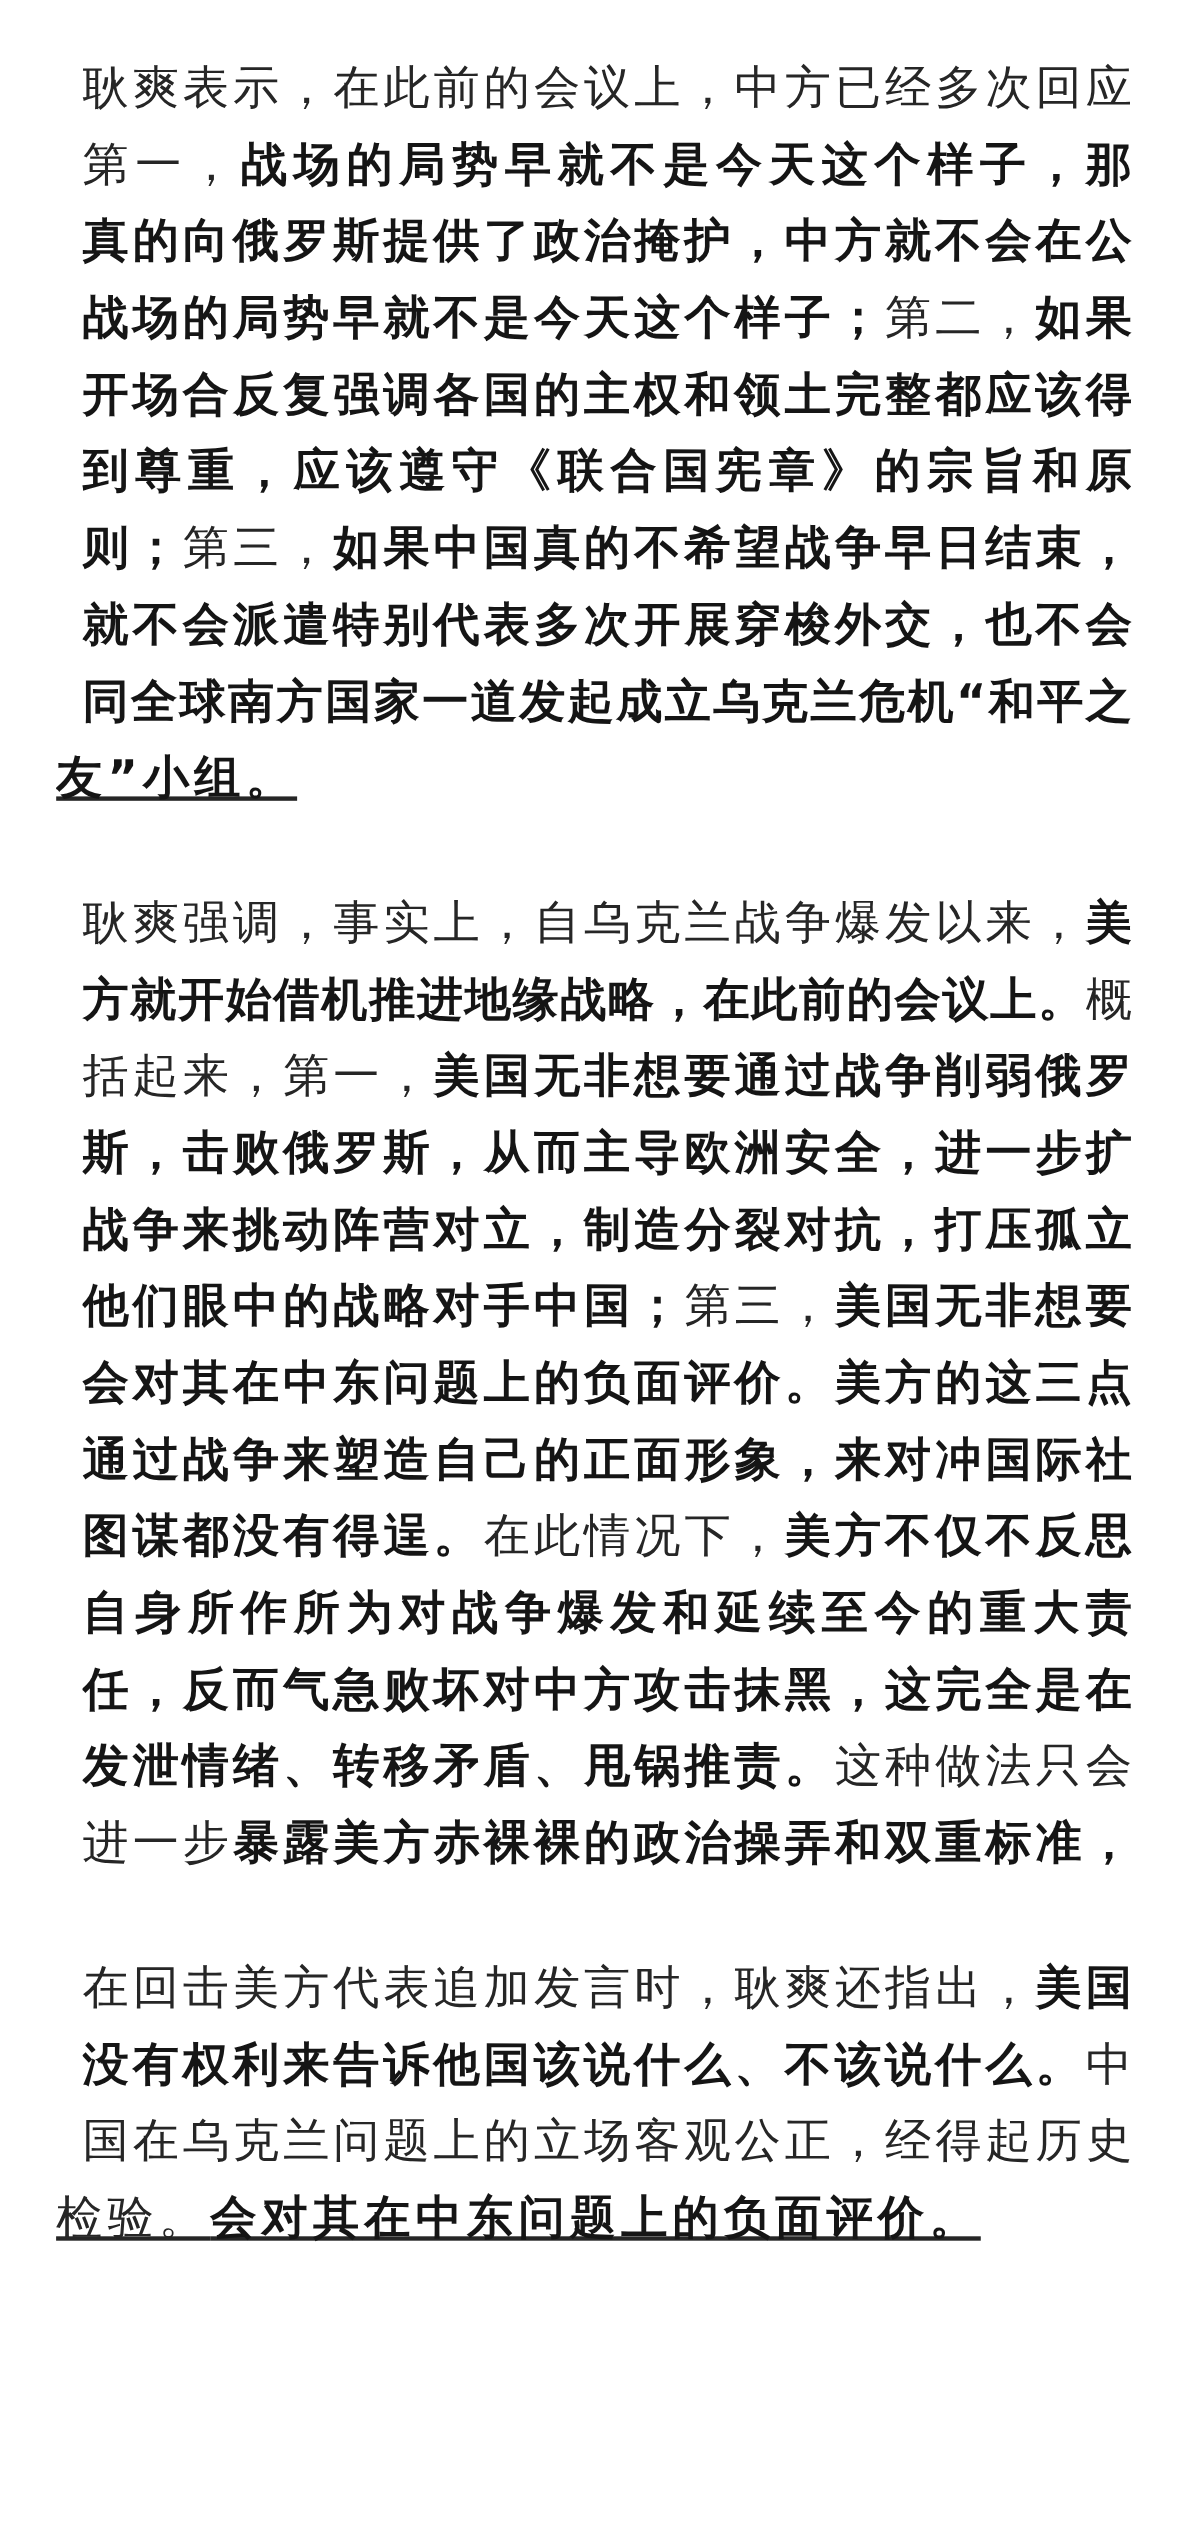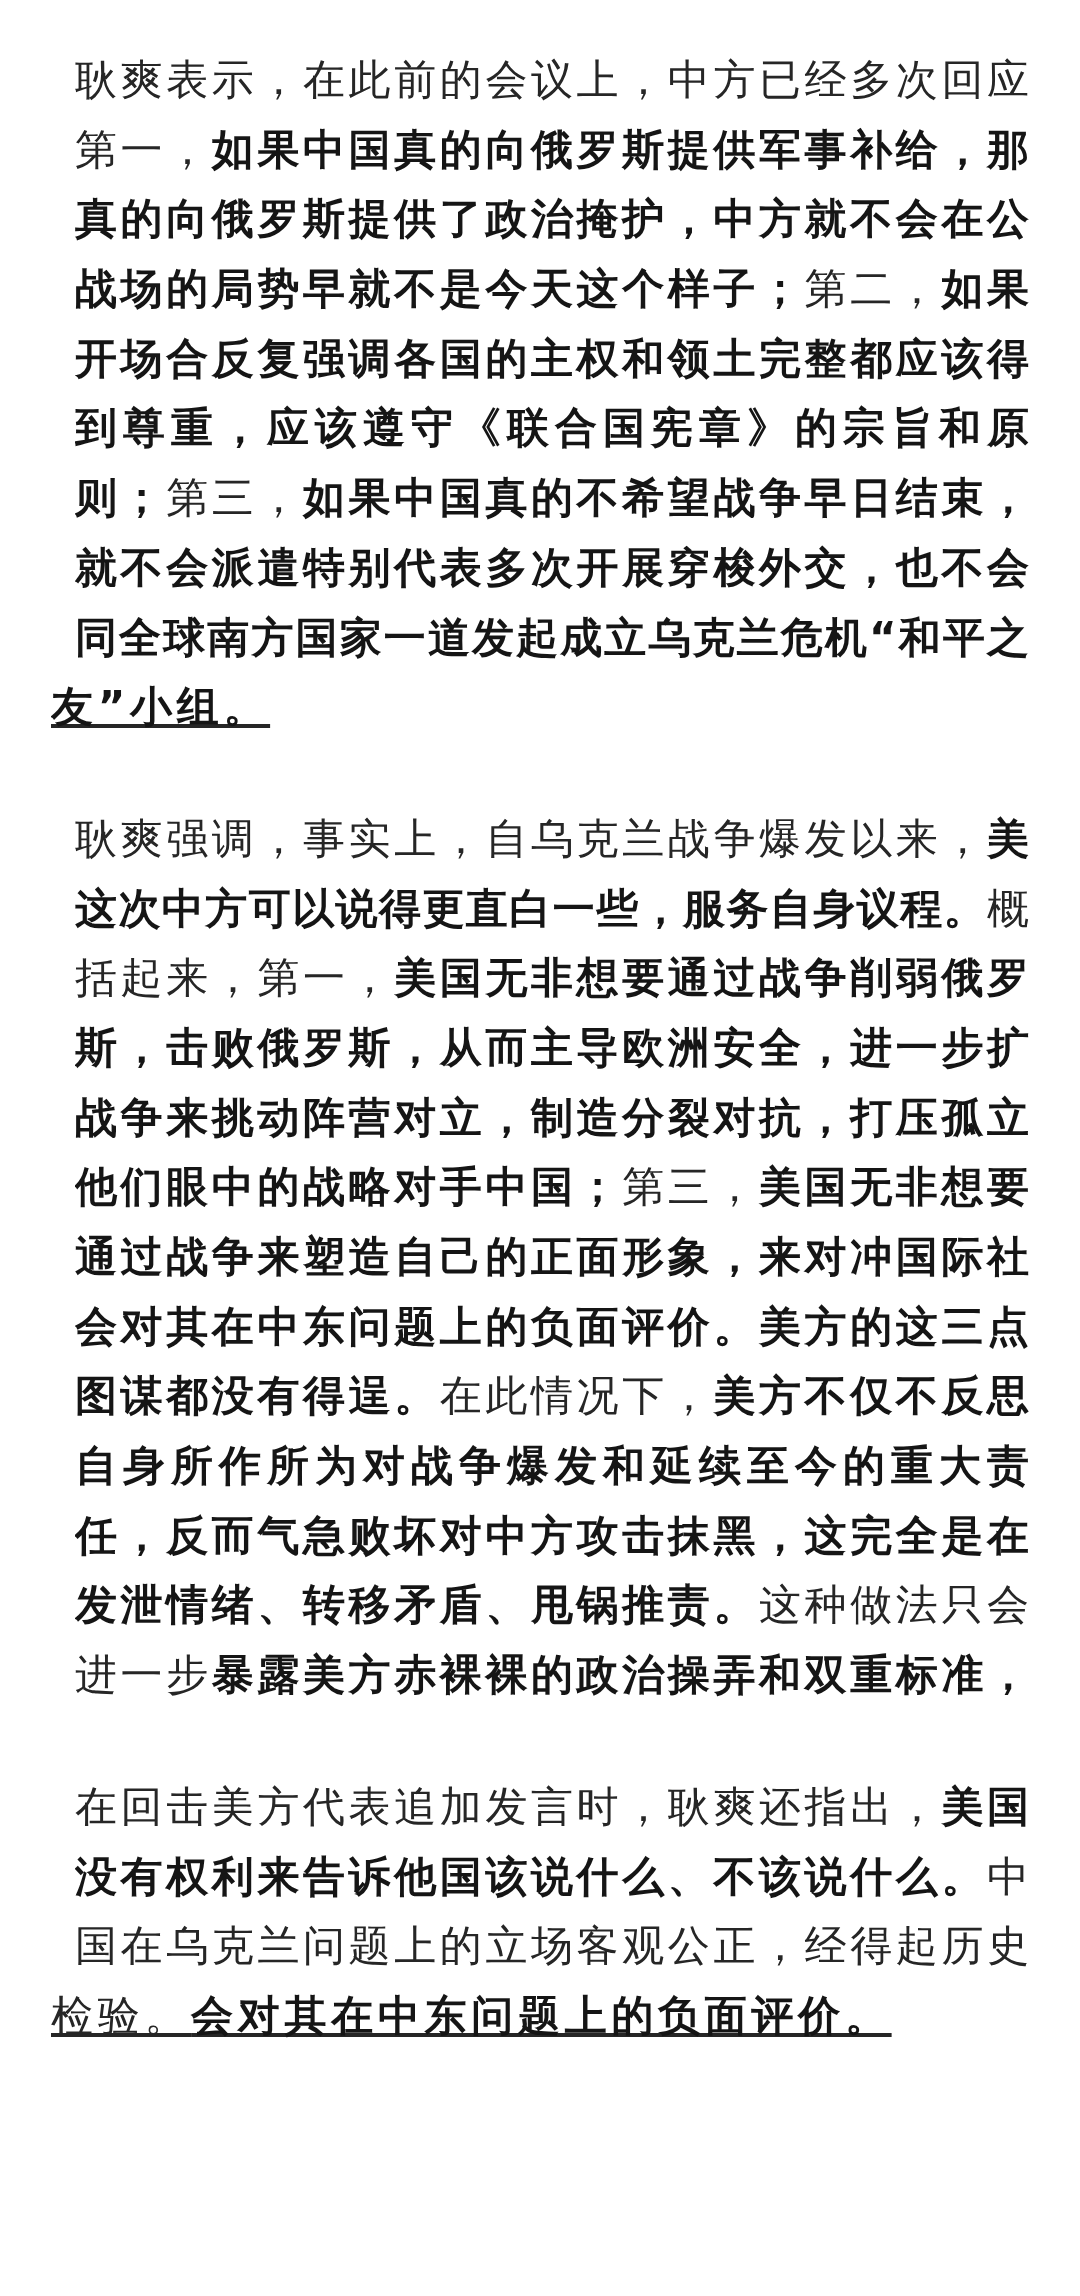--- a/index.html
+++ b/index.html
@@ -20,21 +20,21 @@
 </head>
 <body>
 
 <main class="article">
 
   <div class="para">
     <div class="line full">
       <span data-bold="false">耿爽表示，在此前的会议上，中方已经多次回应</span>
     </div>
     <div class="line full">
-      <span data-bold="false">第一，</span><span data-bold="true">如果中国真的向俄罗斯提供军事补给，那</span>
+      <span data-bold="false">第一，</span><span data-bold="true">战场的局势早就不是今天这个样子，那</span>
     </div>
     <div class="line full">
       <span data-bold="true">真的向俄罗斯提供了政治掩护，中方就不会在公</span>
     </div>
     <div class="line full">
       <span data-bold="true">战场的局势早就不是今天这个样子；</span><span data-bold="false">第二，</span><span data-bold="true">如果</span>
     </div>
     <div class="line full">
       <span data-bold="true">开场合反复强调各国的主权和领土完整都应该得</span>
     </div>
@@ -53,39 +53,39 @@
     <div class="line last">
       <span data-bold="true">友”小组。</span>
     </div>
   </div>
 
   <div class="para">
     <div class="line full">
       <span data-bold="false">耿爽强调，事实上，自乌克兰战争爆发以来，</span><span data-bold="true">美</span>
     </div>
     <div class="line full">
-      <span data-bold="true">这次中方可以说得更直白一些，服务自身议程。</span><span data-bold="false">概</span>
+      <span data-bold="true">方就开始借机推进地缘战略，在此前的会议上。</span><span data-bold="false">概</span>
     </div>
     <div class="line full">
       <span data-bold="false">括起来，第一，</span><span data-bold="true">美国无非想要通过战争削弱俄罗</span>
     </div>
     <div class="line full">
       <span data-bold="true">斯，击败俄罗斯，从而主导欧洲安全，进一步扩</span>
     </div>
     <div class="line full">
       <span data-bold="true">战争来挑动阵营对立，制造分裂对抗，打压孤立</span>
     </div>
     <div class="line full">
       <span data-bold="true">他们眼中的战略对手中国；</span><span data-bold="false">第三，</span><span data-bold="true">美国无非想要</span>
     </div>
     <div class="line full">
-      <span data-bold="true">通过战争来塑造自己的正面形象，来对冲国际社</span>
+      <span data-bold="true">会对其在中东问题上的负面评价。美方的这三点</span>
     </div>
     <div class="line full">
-      <span data-bold="true">会对其在中东问题上的负面评价。美方的这三点</span>
+      <span data-bold="true">通过战争来塑造自己的正面形象，来对冲国际社</span>
     </div>
     <div class="line full">
       <span data-bold="true">图谋都没有得逞。</span><span data-bold="false">在此情况下，</span><span data-bold="true">美方不仅不反思</span>
     </div>
     <div class="line full">
       <span data-bold="true">自身所作所为对战争爆发和延续至今的重大责</span>
     </div>
     <div class="line full">
       <span data-bold="true">任，反而气急败坏对中方攻击抹黑，这完全是在</span>
     </div>

